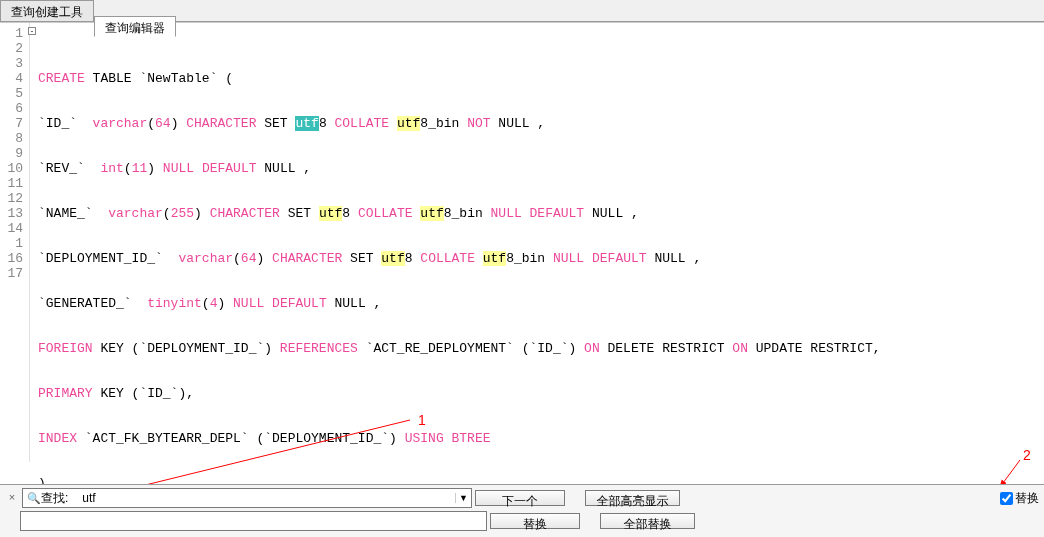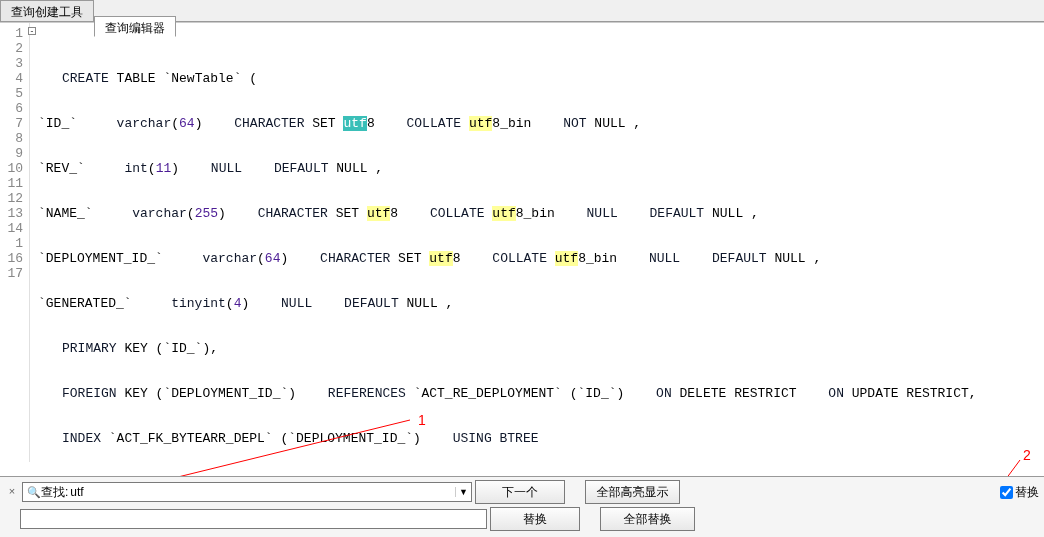--- a/index.html
+++ b/index.html
@@ -74,22 +74,22 @@
       left: -2px;
       top: 4px;
       width: 8px;
       height: 8px;
       border: 1px solid #888;
       background: #fff;
       font-size: 8px;
       line-height: 6px;
       text-align: center;
     }
-    .kw { color: #0f172a; margin-left: 24px; }
-    .num { color: #4c1d95; }
+    .kw { color: #ec4899; }
+    .num { color: #ec4899; }
     .hl { background: #ffff99; }
     .sel { background: #3abfb8; color: #fff; }
     .search-panel {
       position: absolute;
       bottom: 0;
       left: 0;
       right: 0;
       background: #f5f5f5;
       border-top: 1px solid #999;
       padding: 3px 5px;
@@ -123,34 +123,34 @@
     }
     .search-input-wrap input {
       border: none;
       outline: none;
       flex: 1;
       font-size: 12px;
       font-family: "SimSun", sans-serif;
     }
     .search-label {
       font-size: 12px;
-      margin-right: 2px;
+      margin-right: 14px;
     }
     .dropdown-arrow {
       width: 16px;
       text-align: center;
       border-left: 1px solid #ccc;
       cursor: pointer;
       font-size: 9px;
     }
     .btn {
       border: 1px solid #7a7a7a;
       background: linear-gradient(#fdfdfd, #e8e8e8);
       padding: 2px 8px;
-      height: 24px;
+      height: 16px;
       font-size: 12px;
       cursor: pointer;
       min-width: 90px;
       text-align: center;
       font-family: "SimSun", sans-serif;
     }
     .btn.wide {
       min-width: 95px;
       margin-left: 17px;
     }
@@ -226,22 +226,22 @@
     <div>17</div>
   </div>
   <div class="code">
     <div class="fold-marker">-</div>
     <div class="code-line"><span class="kw">CREATE</span><span> TABLE `NewTable` (</span></div>
     <div class="code-line"><span>`ID_`  </span><span class="kw">varchar</span><span>(</span><span class="num">64</span><span>)</span><span class="kw"> CHARACTER</span><span> SET </span><span class="sel">utf</span><span>8 </span><span class="kw">COLLATE</span><span> </span><span class="hl">utf</span><span>8_bin </span><span class="kw">NOT</span><span> NULL ,</span></div>
     <div class="code-line"><span>`REV_`  </span><span class="kw">int</span><span>(</span><span class="num">11</span><span>)</span><span class="kw"> NULL</span><span class="kw"> DEFAULT</span><span> NULL ,</span></div>
     <div class="code-line"><span>`NAME_`  </span><span class="kw">varchar</span><span>(</span><span class="num">255</span><span>)</span><span class="kw"> CHARACTER</span><span> SET </span><span class="hl">utf</span><span>8 </span><span class="kw">COLLATE</span><span> </span><span class="hl">utf</span><span>8_bin </span><span class="kw">NULL</span><span class="kw"> DEFAULT</span><span> NULL ,</span></div>
     <div class="code-line"><span>`DEPLOYMENT_ID_`  </span><span class="kw">varchar</span><span>(</span><span class="num">64</span><span>)</span><span class="kw"> CHARACTER</span><span> SET </span><span class="hl">utf</span><span>8 </span><span class="kw">COLLATE</span><span> </span><span class="hl">utf</span><span>8_bin </span><span class="kw">NULL</span><span class="kw"> DEFAULT</span><span> NULL ,</span></div>
     <div class="code-line"><span>`GENERATED_`  </span><span class="kw">tinyint</span><span>(</span><span class="num">4</span><span>)</span><span class="kw"> NULL</span><span class="kw"> DEFAULT</span><span> NULL ,</span></div>
+    <div class="code-line"><span class="kw">FOREIGN</span><span> KEY (`DEPLOYMENT_ID_`) </span><span class="kw">REFERENCES</span><span> `ACT_RE_DEPLOYMENT` (`ID_`) </span><span class="kw">ON</span><span> DELETE RESTRICT </span><span class="kw">ON</span><span> UPDATE RESTRICT,</span></div>
     <div class="code-line"><span class="kw">PRIMARY</span><span> KEY (`ID_`),</span></div>
-    <div class="code-line"><span class="kw">FOREIGN</span><span> KEY (`DEPLOYMENT_ID_`) </span><span class="kw">REFERENCES</span><span> `ACT_RE_DEPLOYMENT` (`ID_`) </span><span class="kw">ON</span><span> DELETE RESTRICT </span><span class="kw">ON</span><span> UPDATE RESTRICT,</span></div>
     <div class="code-line"><span class="kw">INDEX</span><span> `ACT_FK_BYTEARR_DEPL` (`DEPLOYMENT_ID_`) </span><span class="kw">USING BTREE</span></div>
     <div class="code-line"><span>)</span></div>
     
     
     
     
   </div>
 </div>
 
 <svg class="arrow-line" style="left:0;top:0;width:1044px;height:537px;">

